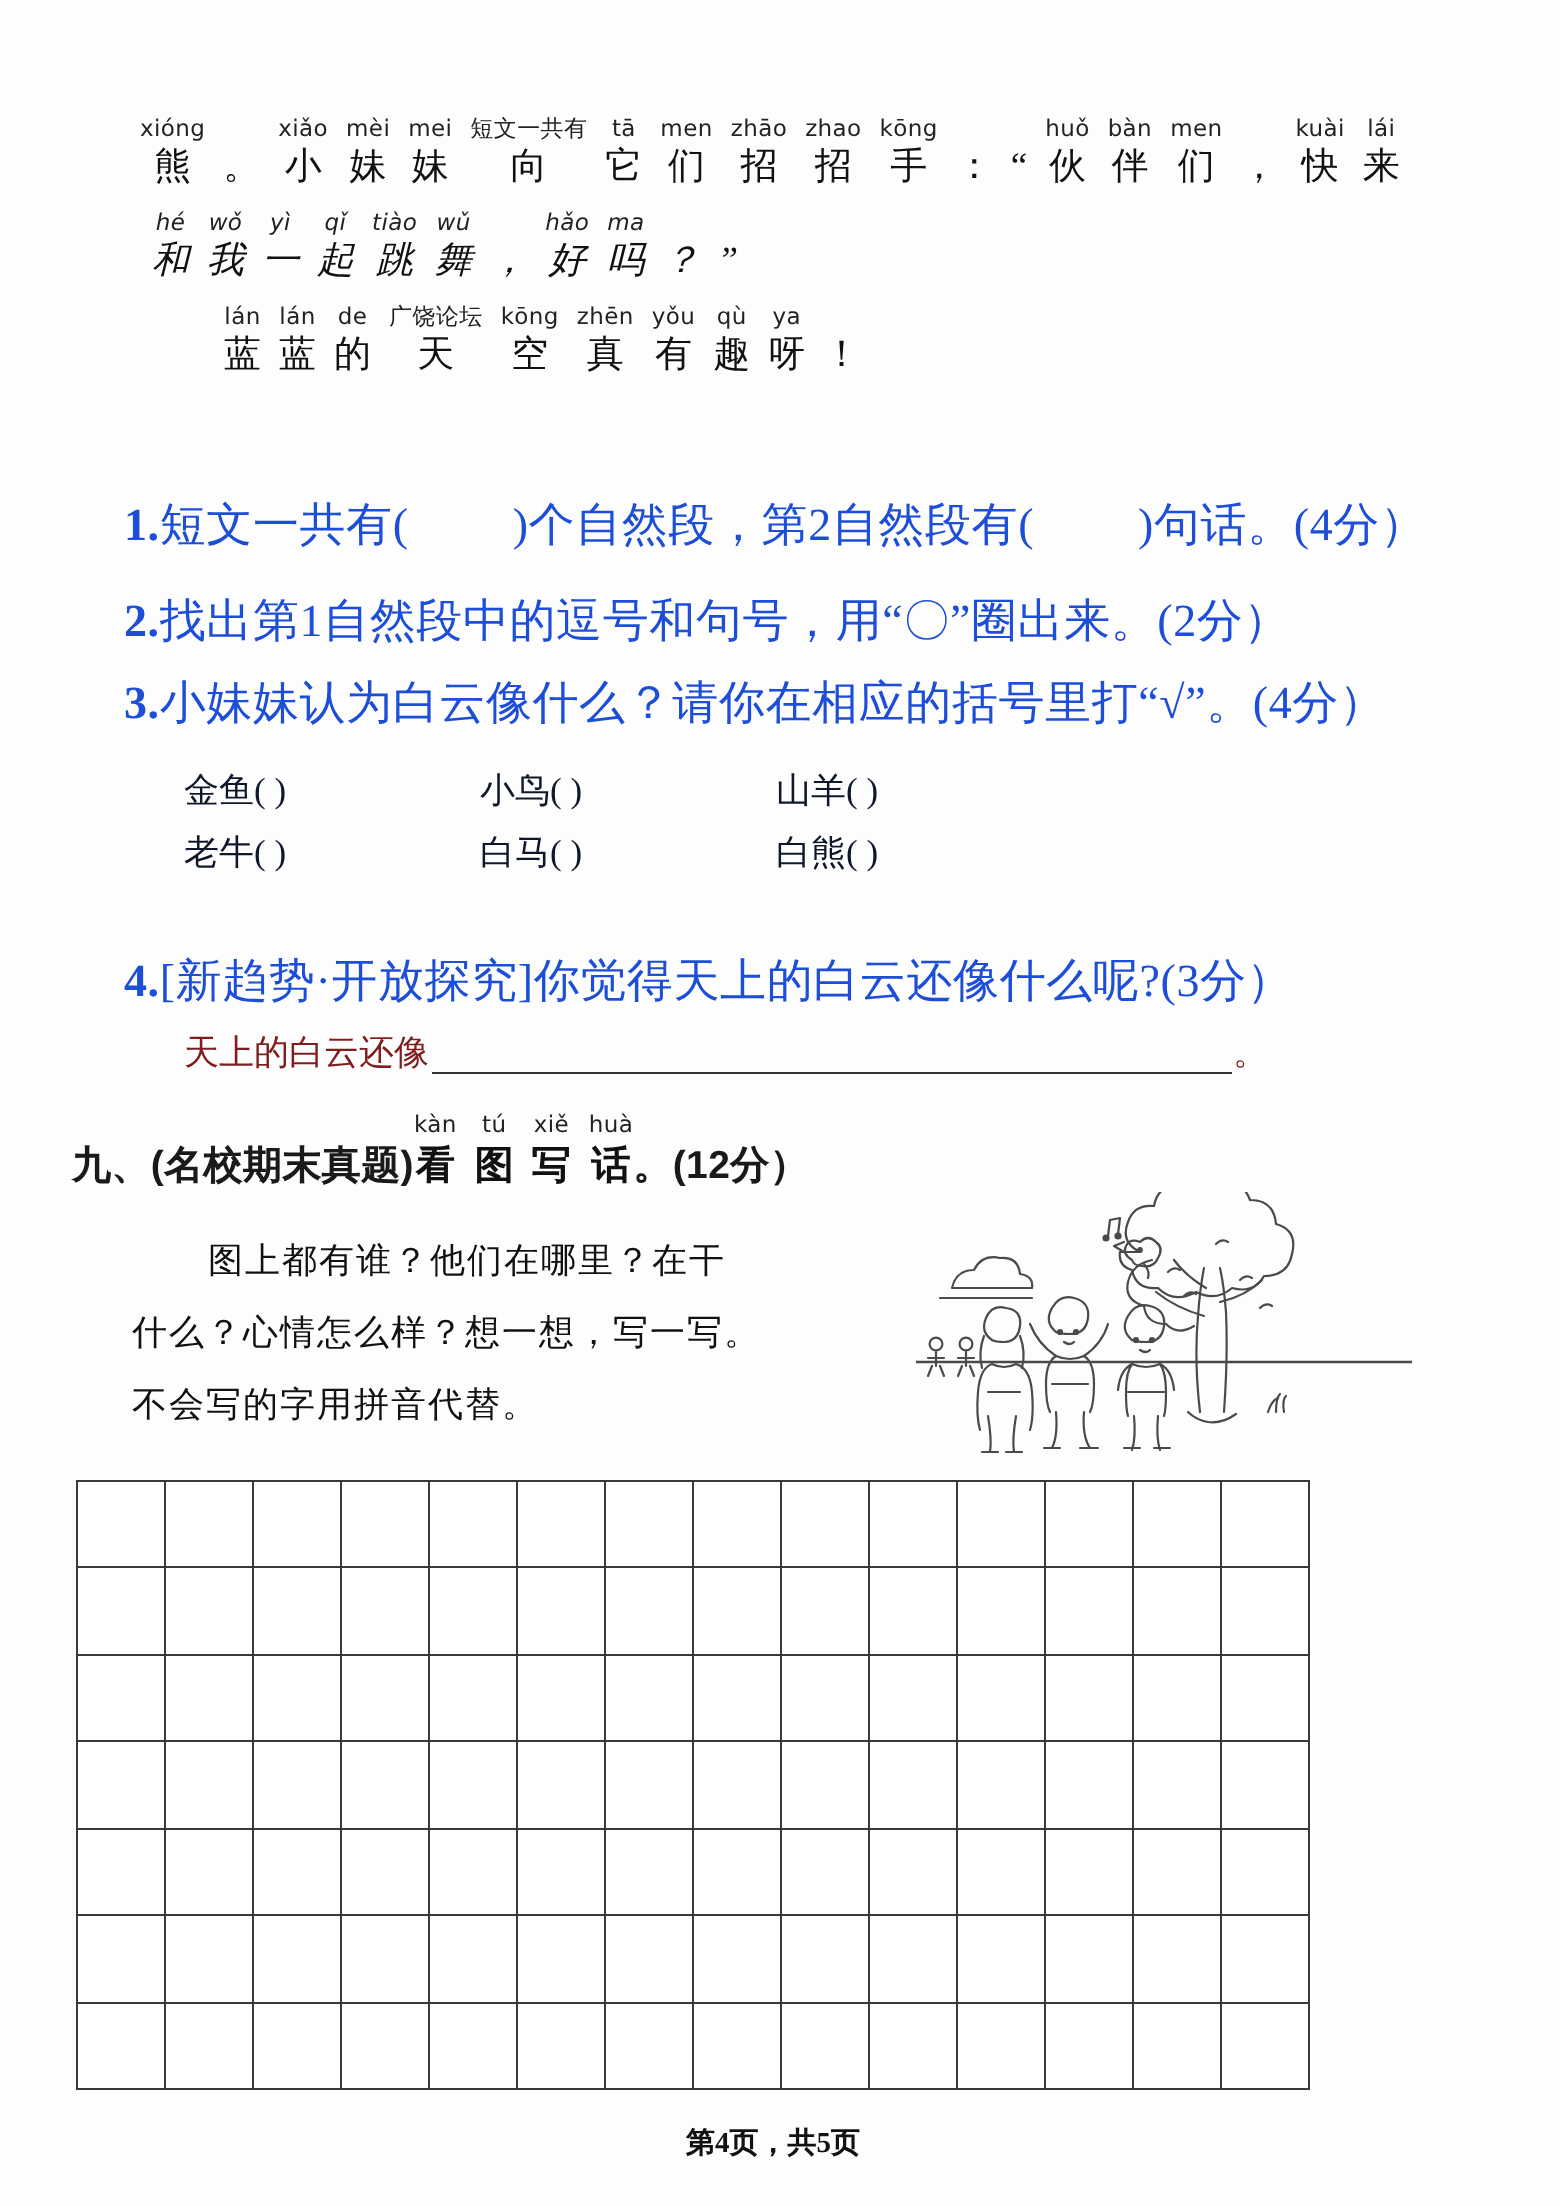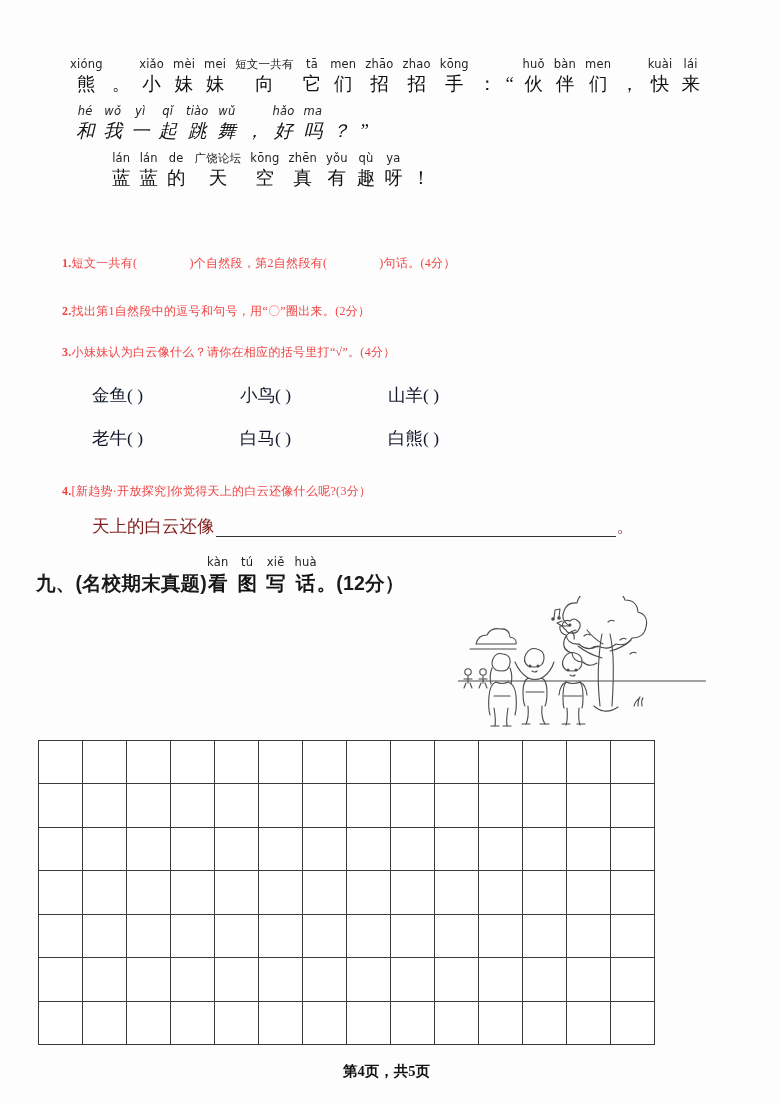--- a/index.html
+++ b/index.html
@@ -60,24 +60,24 @@
   .pass-row { margin-bottom: 9px; }
   .pass-row.indent-1 { padding-left: 8px; }
   .pass-row.indent-2 { padding-left: 14px; font-style: italic; }
   .pass-row.indent-3 { padding-left: 50px; }
 
   
   .q {
     position: absolute;
     left: 62px;
     width: 680px;
-    font-size: 12px;
+    font-size: 23px;
     line-height: 22px;
     letter-spacing: .3px;
-    color: #ef4444;
+    color: #1d4ed8;
     white-space: nowrap;
   }
   .q .num {
     font-weight: 700;
     font-family: "Liberation Serif", "DejaVu Serif", serif;
   }
   .blank-paren {
     display: inline-block;
     min-width: 52px;
   }
@@ -90,21 +90,21 @@
   
   .choice-row {
     position: absolute;
     left: 92px;
     font-size: 17.5px;
     line-height: 22px;
     color: #0f172a;
     white-space: nowrap;
   }
   #choices-a { top: 384px; }
-  #choices-b { top: 427px; }
+  #choices-b { top: 415px; }
   .choice {
     display: inline-block;
     width: 148px;
   }
 
   
   #q4-answer {
     position: absolute;
     left: 92px;
     top: 515px;
@@ -467,20 +467,25 @@
         </span>
         <span class="py-gap"></span>
         <span class="py-unit">
           <span class="py-top">huà</span>
           <span class="py-bot big2">话</span>
         </span>
       </span>
     <span class="big">。(12分）</span>
   </div>
 
+  <div id="prompt">
+    <div class="pl">图上都有谁？他们在哪里？在干</div>
+    <div>什么？心情怎么样？想一想，写一写。</div>
+    <div>不会写的字用拼音代替。</div>
+  </div>
 
   <div id="illo">
     <svg viewBox="0 0 248 132" width="248" height="132">
       <g fill="none" stroke="#4a4a4a" stroke-width="1.1" stroke-linecap="round" stroke-linejoin="round">
 
         <line x1="0" y1="85" x2="248" y2="85" stroke-width="1.2"></line>
 
         <g>
           <path d="M18 48 q2 -9 11 -9 q4 -8 13 -6 q9 -1 10 8 q7 1 6 7 z"></path>
           <line x1="12" y1="53" x2="58" y2="53"></line>

